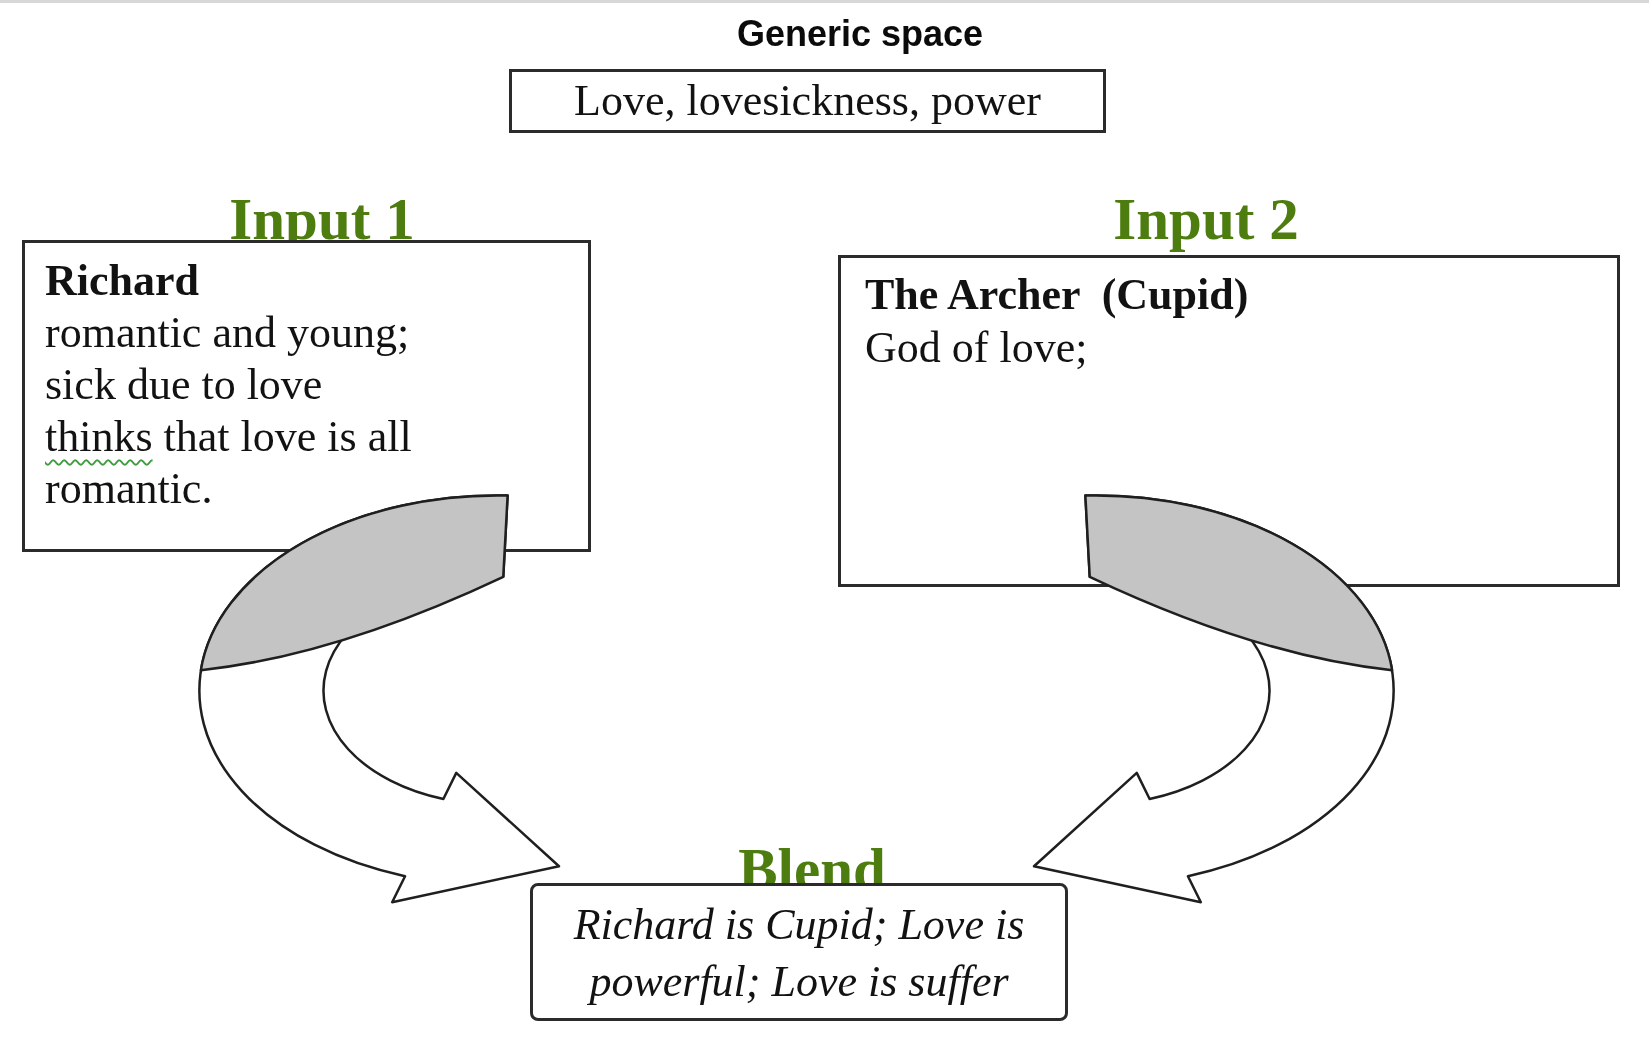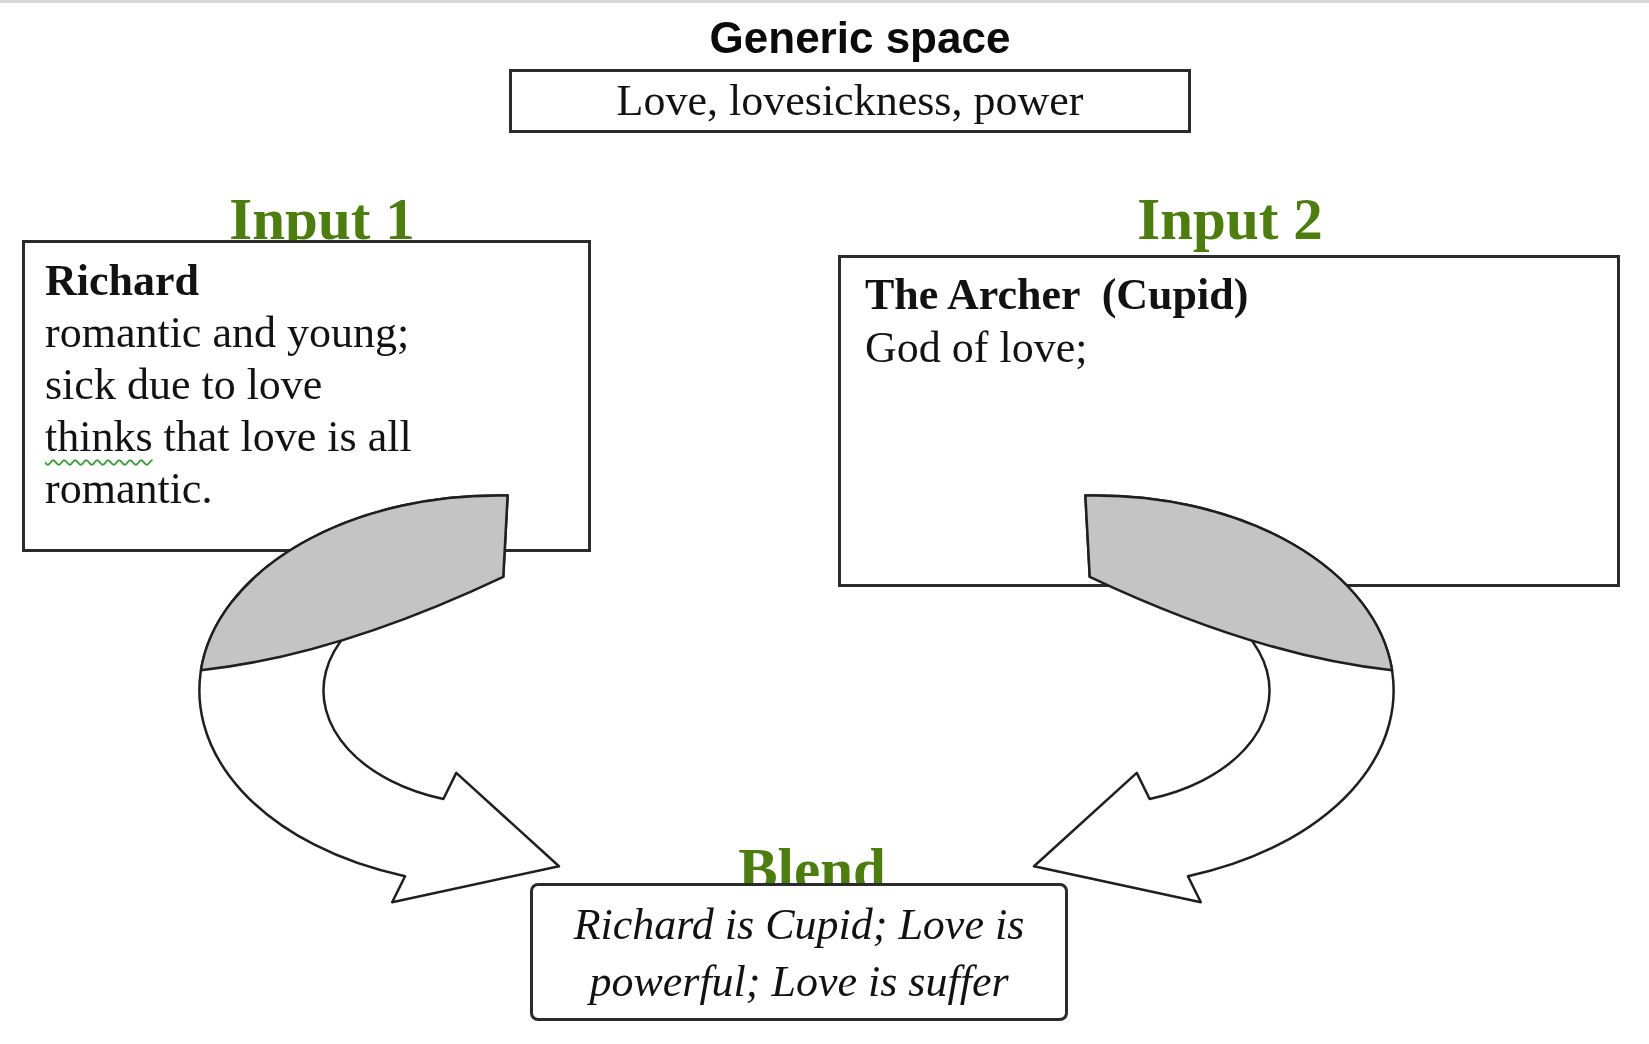--- a/index.html
+++ b/index.html
@@ -10,42 +10,42 @@
     font-family:"Liberation Serif", serif;
     color:#121212;
     overflow:hidden;
     border-top:3px solid #d8d8d8;
     box-sizing:border-box;
   }
   .sans-title {
     position:absolute;
     font-family:"Liberation Sans", sans-serif;
     font-weight:700;
-    font-size:44px;
+    font-size:36px;
     letter-spacing:0px;
     text-align:center;
     color:#0b0b0b;
   }
   .serif-title {
     position:absolute;
     font-weight:700;
     font-size:59px;
     text-align:center;
     color:#4d7c0f;
   }
   .box {
     position:absolute;
     background:#ffffff;
     border:3px solid #2b2b2b;
     box-sizing:border-box;
     font-size:44px;
     line-height:52px;
   }
   .generic-box {
-    left:509px; top:66px; width:682px; height:64px;
+    left:509px; top:66px; width:597px; height:64px;
     display:flex; align-items:center; justify-content:center;
   }
   .input1-box { left:22px; top:237px; width:569px; height:312px; padding:12px 20px; }
   .input2-box { left:838px; top:252px; width:782px; height:332px; padding:10px 24px; line-height:53px; }
   .blend-box  {
     left:530px; top:880px; width:538px; height:138px;
     font-style:italic; text-align:center;
     line-height:57px; padding-top:10px;border-radius:8px;
   }
   .bold-line { font-weight:700; white-space:pre-wrap; }
@@ -82,21 +82,21 @@
   </div>
 
   <div class="serif-title" style="left:22px; top:182px; width:600px;">Input 1</div>
   <div class="box input1-box">
     <span class="text-line bold-line">Richard</span>
     <span class="text-line">romantic and young;</span>
     <span class="text-line">sick due to love</span>
     <span class="text-line"><span class="misspelled" style="text-decoration-color: rgb(63, 157, 63);">thinks</span><span> that love is all romantic.</span></span>
   </div>
 
-  <div class="serif-title" style="left:900px; top:182px; width:660px;">Input 2</div>
+  <div class="serif-title" style="left:876px; top:182px; width:660px;">Input 2</div>
   <div class="box input2-box">
     <span class="text-line bold-line">The Archer  (Cupid)</span>
     <span class="text-line">God of love;</span>
   </div>
 
   <div class="arrow-wrap arrow-left">
     <svg viewBox="138 2 236 400" preserveAspectRatio="none">
       <path stroke="#1f1f1f" stroke-width="2.5" stroke-linejoin="round" vector-effect="non-scaling-stroke" d="M 336.5,10.1
                A 185 185 0 0 0 272.8,370.9
                L 264.8,395.6

